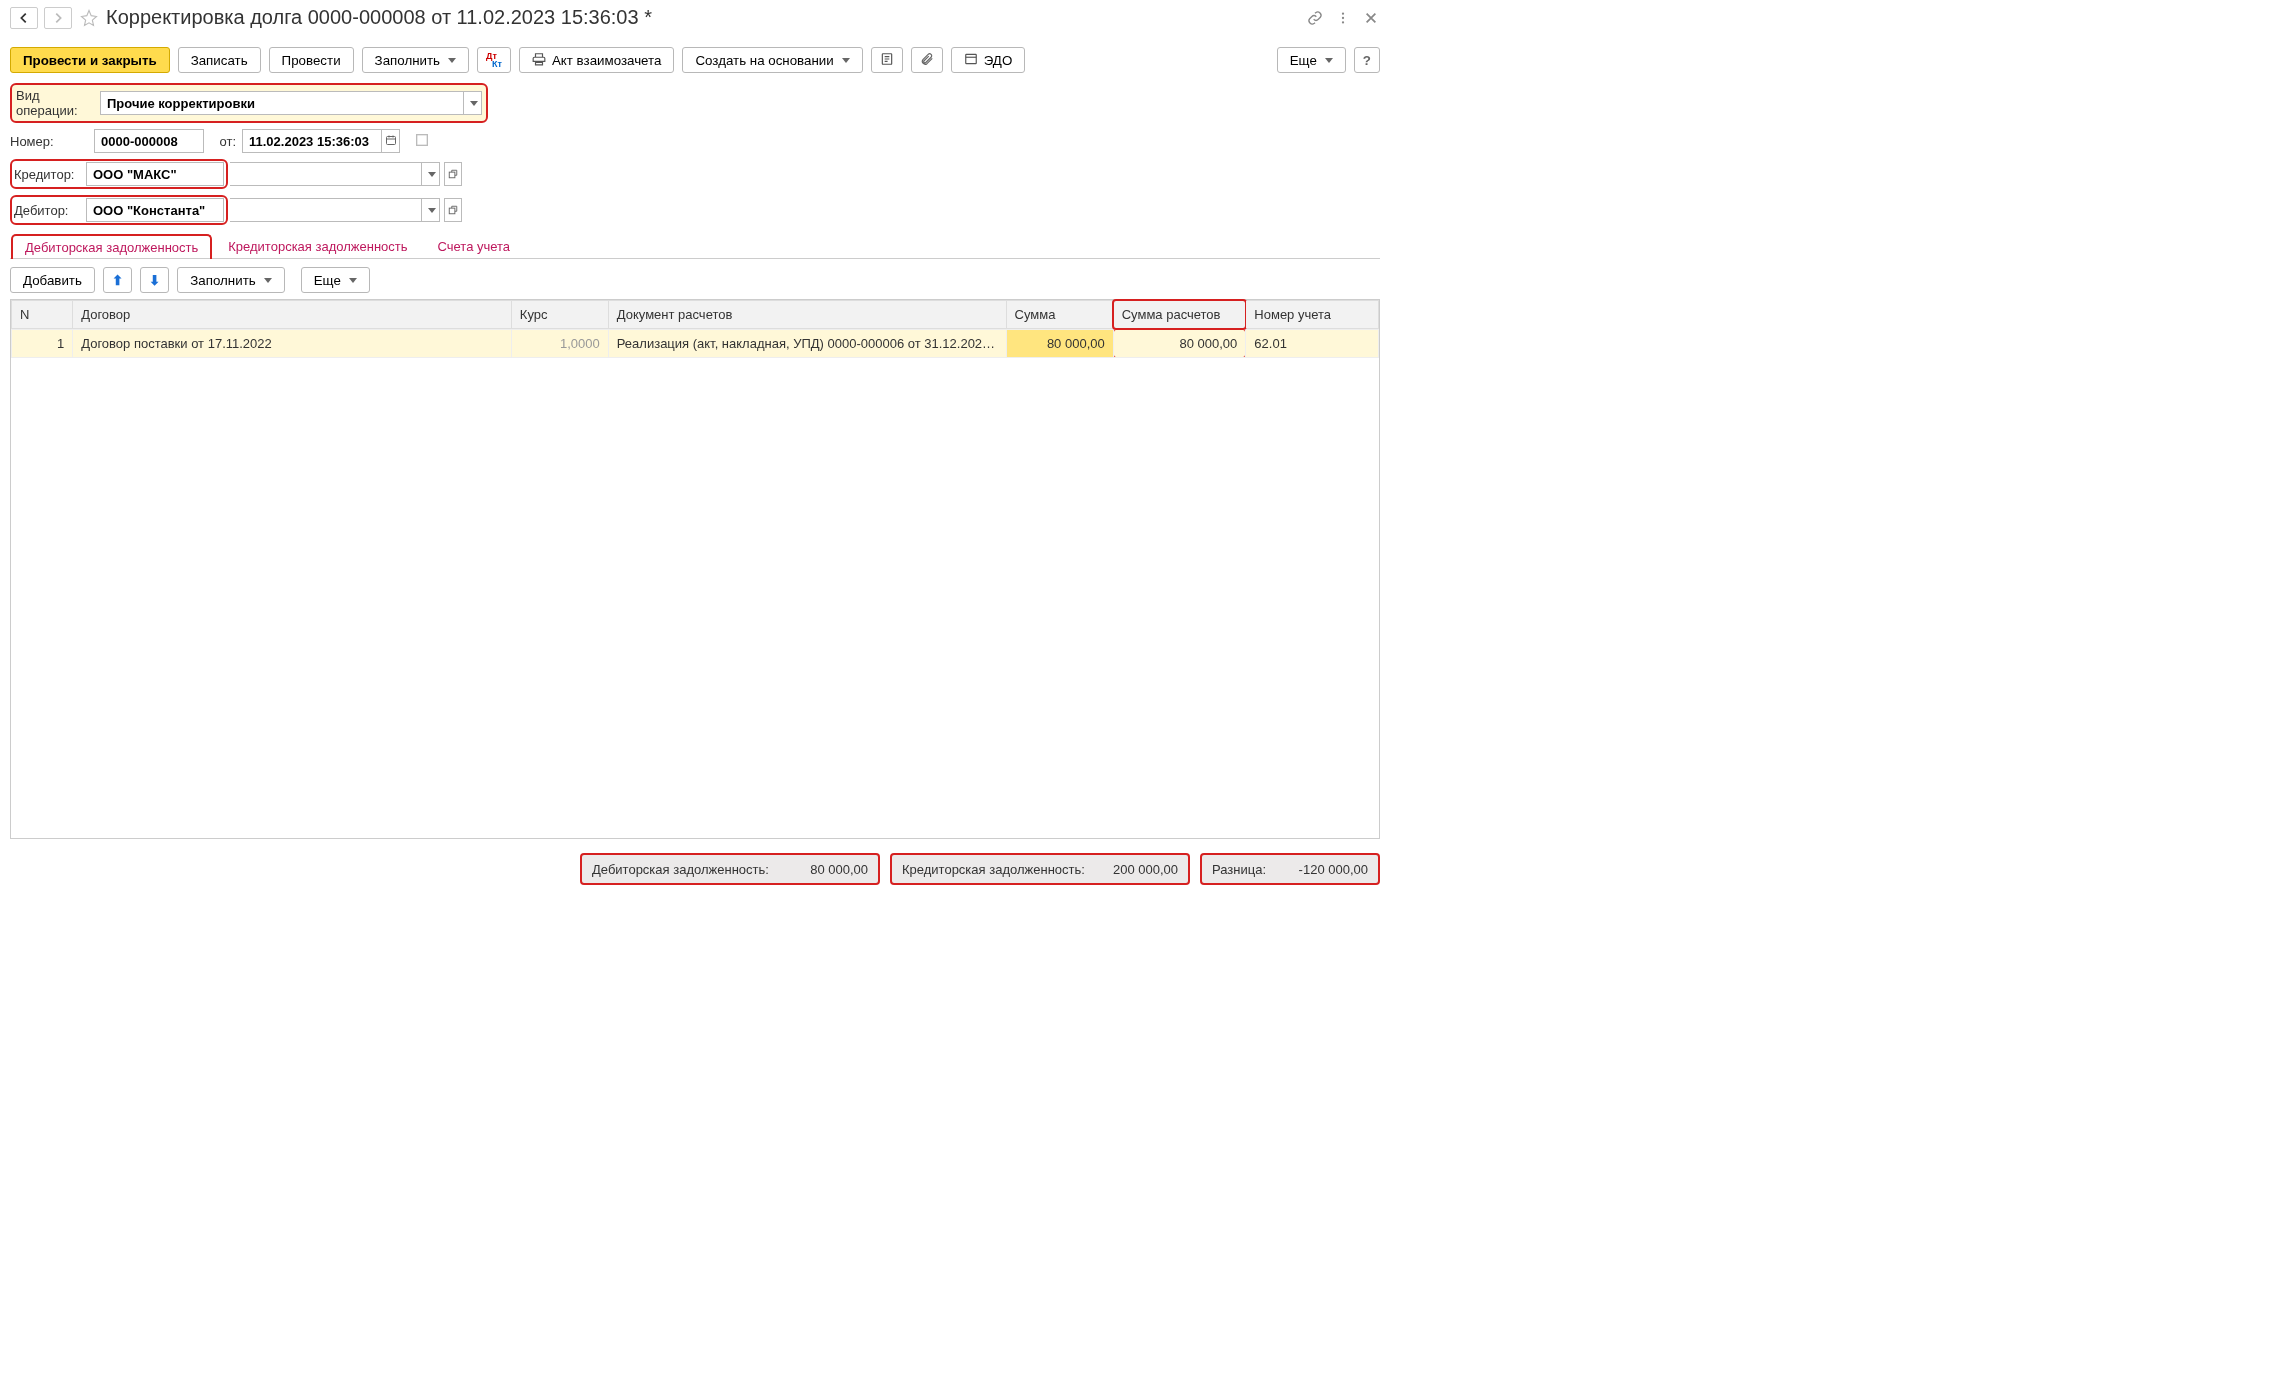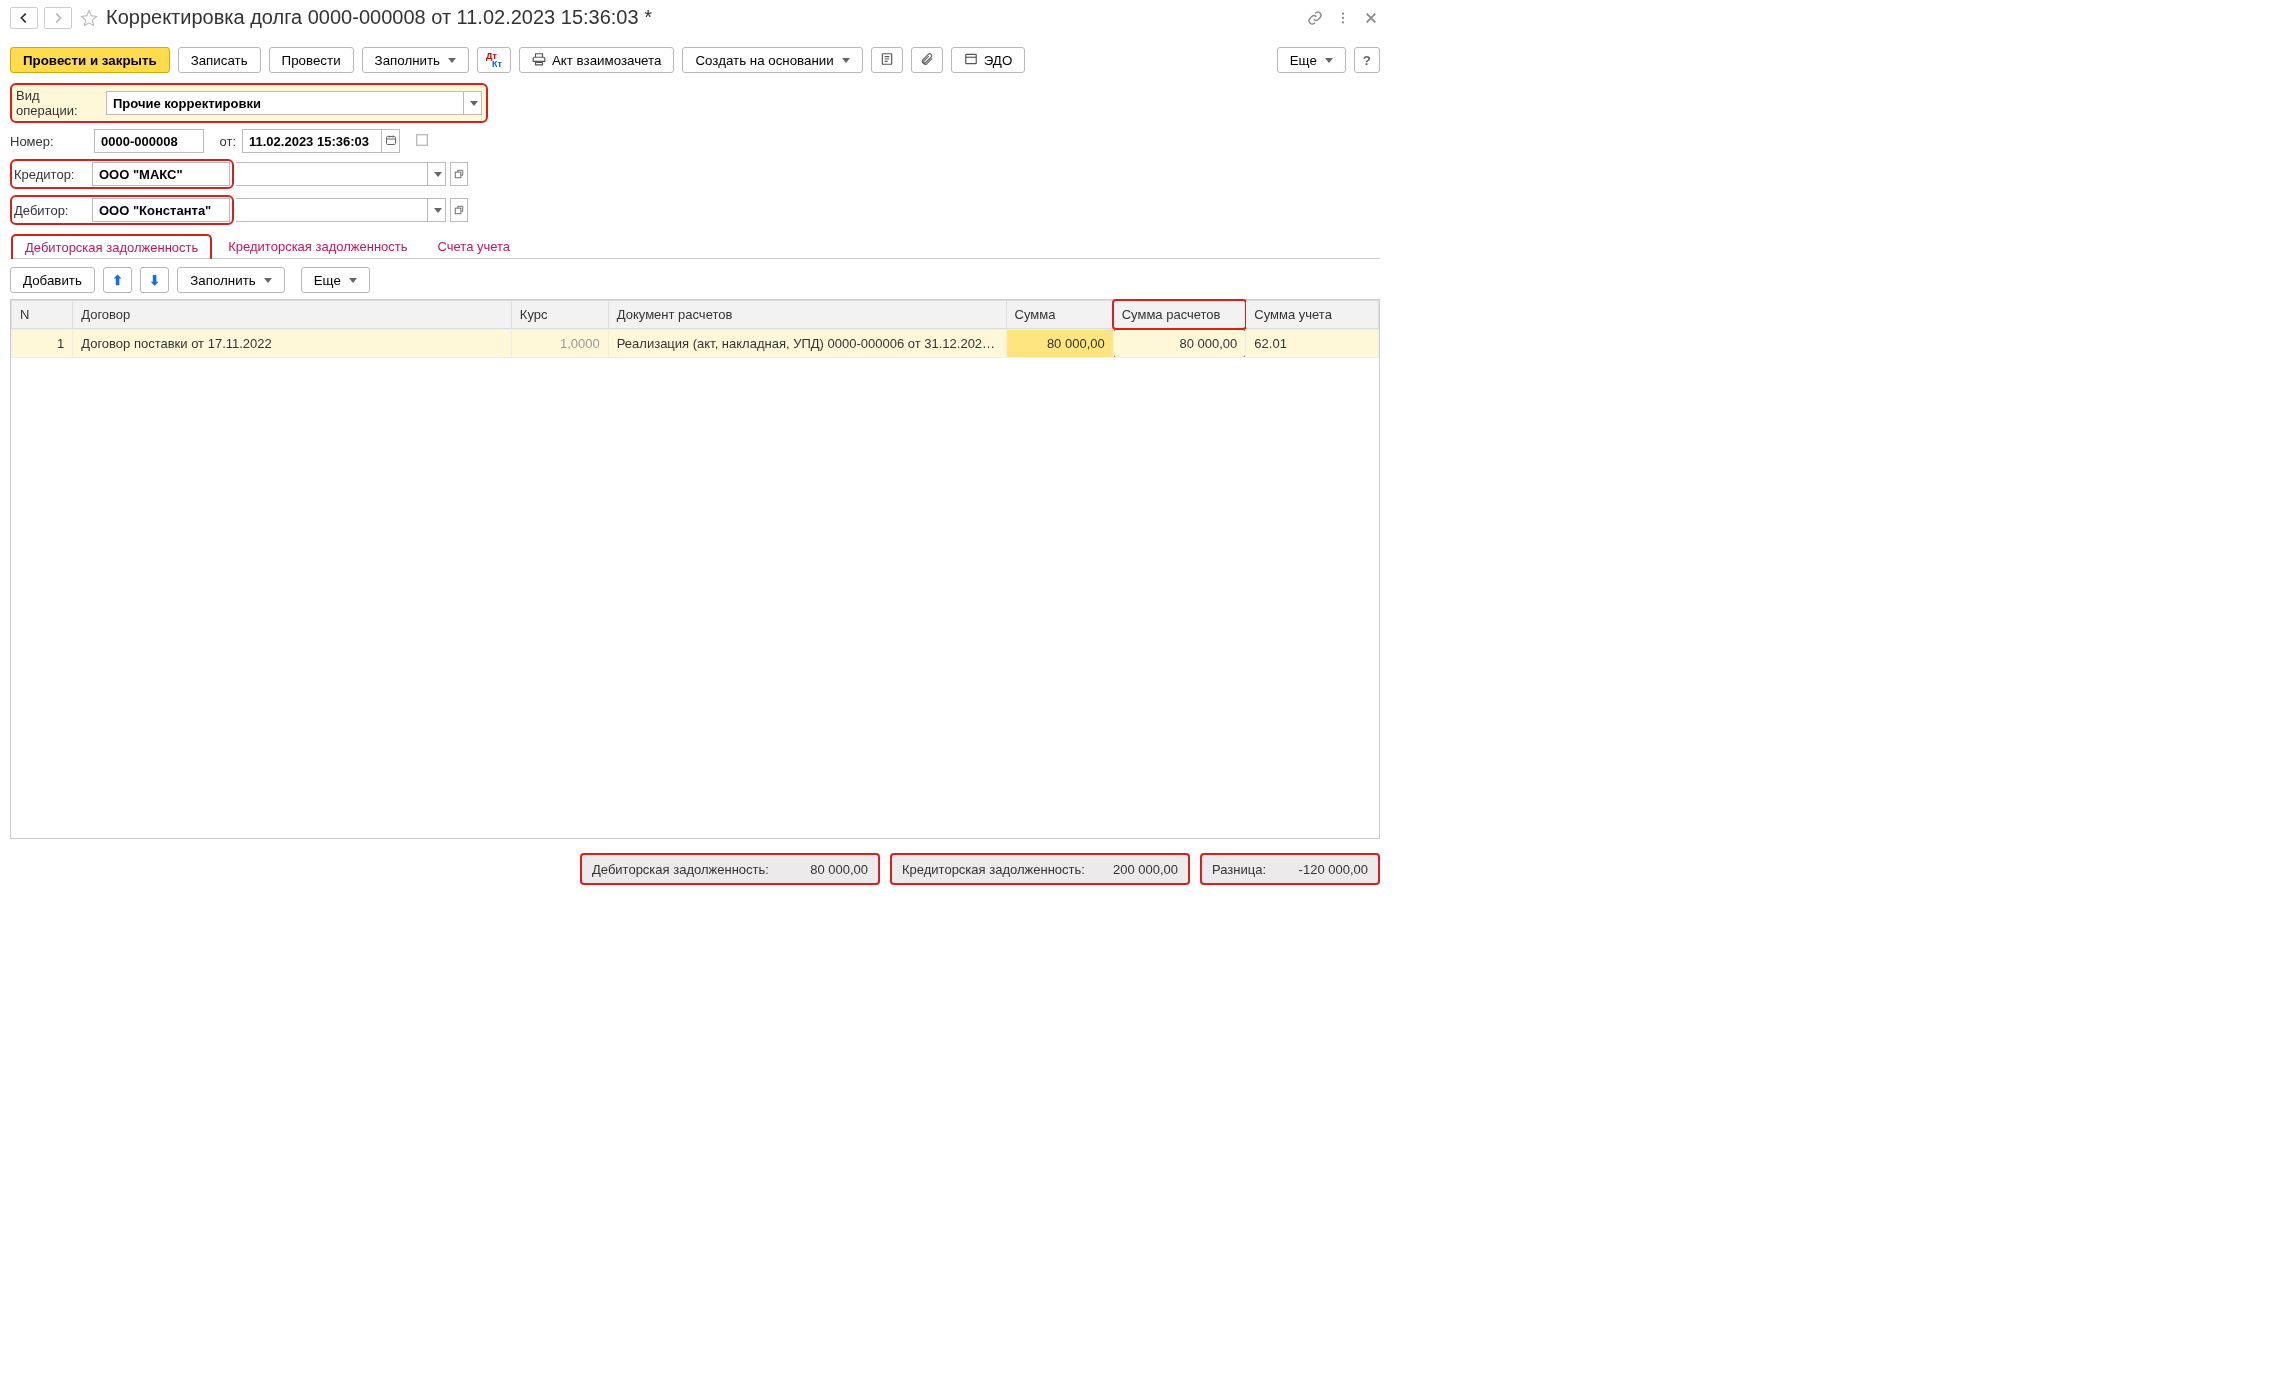--- a/index.html
+++ b/index.html
@@ -24,21 +24,21 @@
   .dd-caret { width: 0; height: 0; border-left: 4px solid transparent; border-right: 4px solid transparent; border-top: 5px solid #666; margin-left: 2px; }
 
   
   .form { margin-bottom: 8px; }
   .form-row { display: flex; align-items: center; margin-bottom: 6px; gap: 6px; }
   .form-row label { width: 78px; }
   .field { position: relative; display: flex; align-items: center; }
   .input { border: 1px solid #bbb; background: #fff; height: 24px; padding: 0 6px; font-size: 13px; font-weight: bold; }
   .dd-btn { width: 18px; height: 24px; border: 1px solid #bbb; border-left: none; background: #fff; display: inline-flex; align-items: center; justify-content: center; cursor: pointer; }
   .open-btn { width: 18px; height: 24px; border: 1px solid #bbb; margin-left: 4px; background: #fff; display: inline-flex; align-items: center; justify-content: center; cursor: pointer; }
-  .hl-red-row { border: 2px solid #d62020; border-radius: 6px; padding: 3px 4px; display: inline-flex; align-items: center; gap: 6px; background: #fff8d8; }
+  .hl-red-row { border: 2px solid #d62020; border-radius: 6px; padding: 3px 4px; display: inline-flex; align-items: center; background: #fff8d8; }
   .hl-red-row.plain { background: transparent; }
 
   
   .tabs { display: flex; border-bottom: 1px solid #ccc; margin-bottom: 8px; }
   .tab { padding: 5px 14px; border: 1px solid transparent; border-bottom: none; cursor: pointer; color: #be185d; margin-bottom: -1px; }
   .tab.active-wrap { padding:0; }
   .tab-hl { border: 2px solid #d62020; border-radius: 5px 5px 0 0; padding: 4px 12px; border-bottom: none; }
 
   
   .subtoolbar { display:flex; align-items:center; gap:8px; margin-bottom:6px; }
@@ -275,21 +275,21 @@
   <div class="grid-wrap">
     <table class="grid">
       <thead>
         <tr>
           <th class="col-n">N</th>
           <th class="col-contract">Договор</th>
           <th class="col-rate">Курс</th>
           <th class="col-doc">Документ расчетов</th>
           <th class="col-sum">Сумма</th>
           <th class="col-sumcalc th-hl">Сумма расчетов</th>
-          <th class="col-acct">Сумма учета</th>
+          <th class="col-acct">Номер учета</th>
         </tr>
       </thead>
       <tbody>
         <tr class="data-row">
           <td class="col-n">1</td>
           <td class="col-contract">Договор поставки от 17.11.2022</td>
           <td class="col-rate" style="color:#999;">1,0000</td>
           <td class="col-doc">Реализация (акт, накладная, УПД) 0000-000006 от 31.12.2022 2…</td>
           <td class="col-sum cell-hl">80 000,00</td>
           <td class="col-sumcalc td-hl">80 000,00</td>

